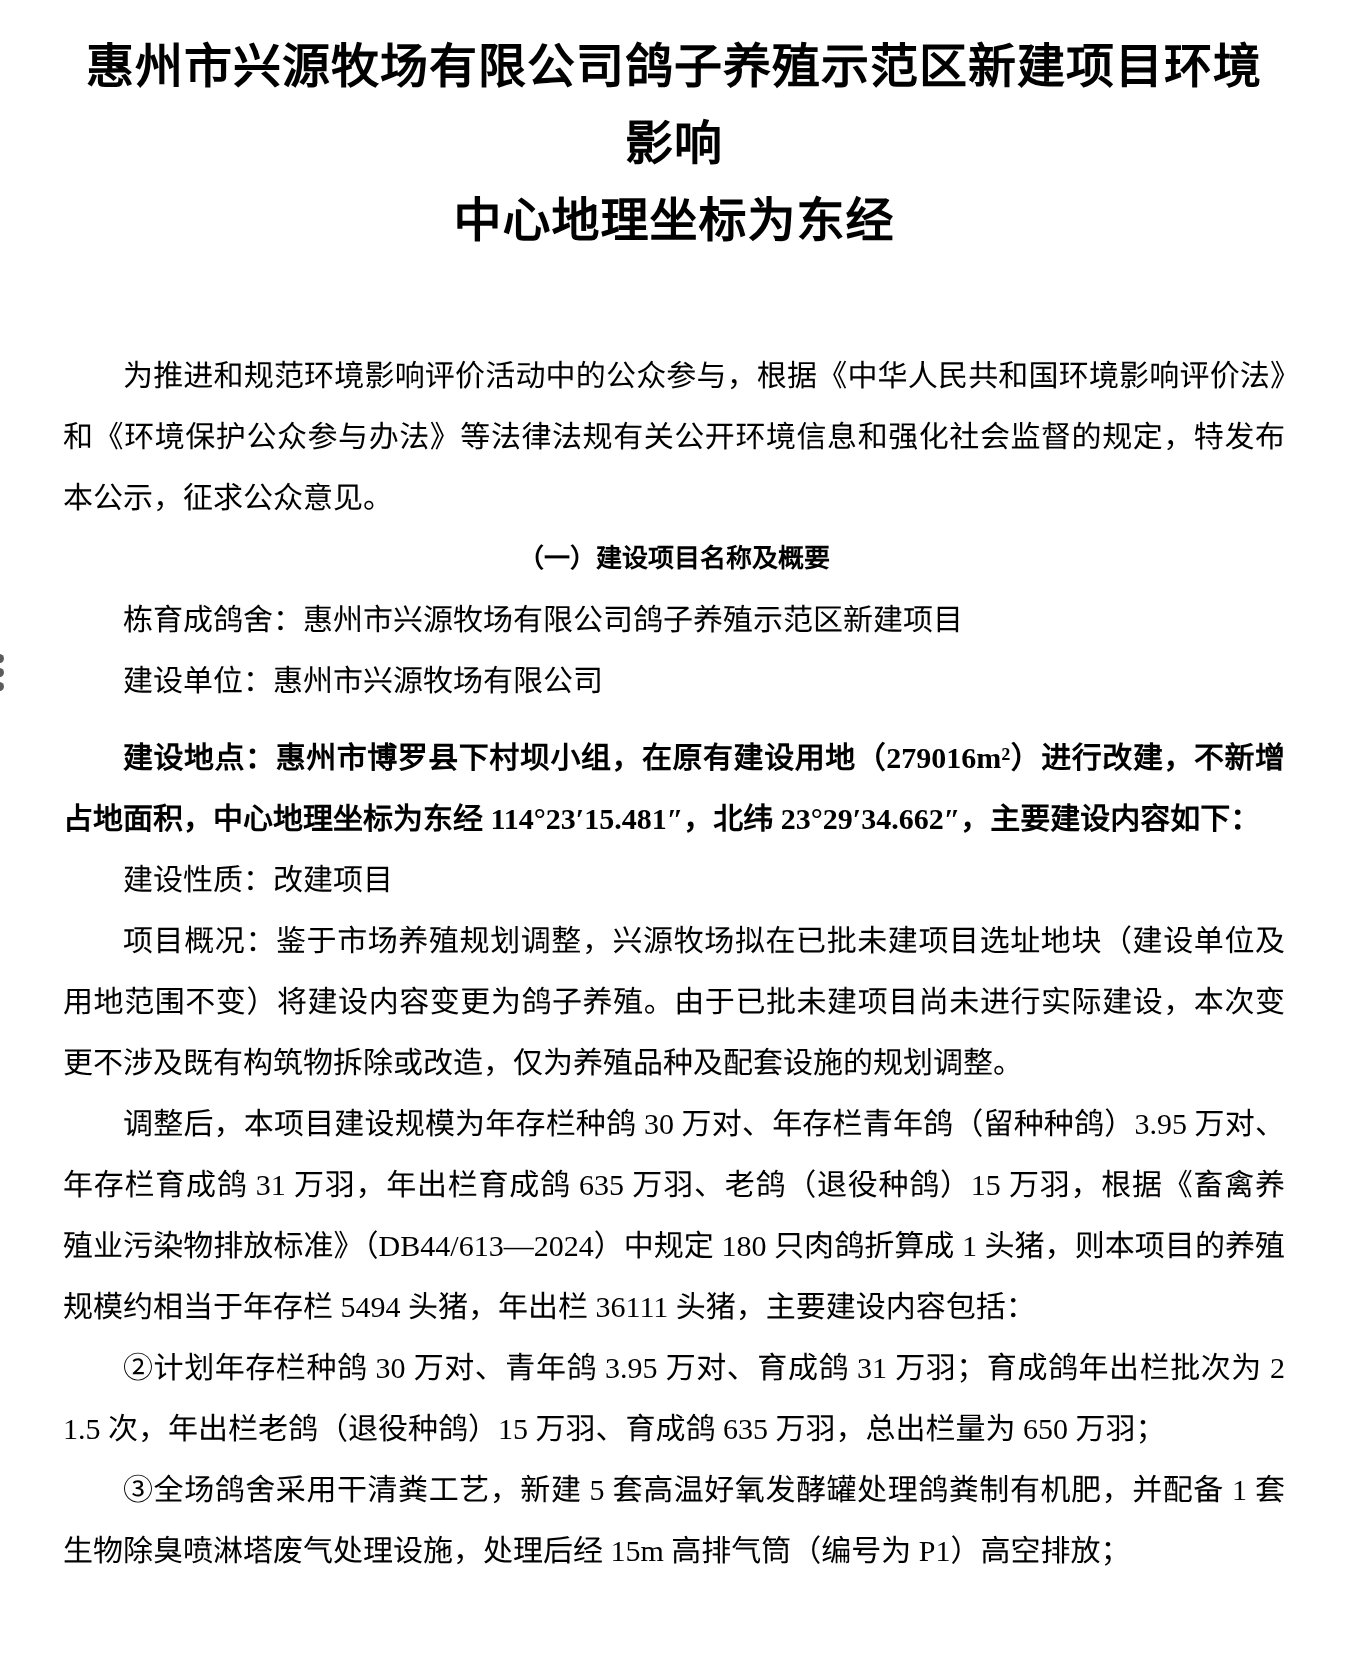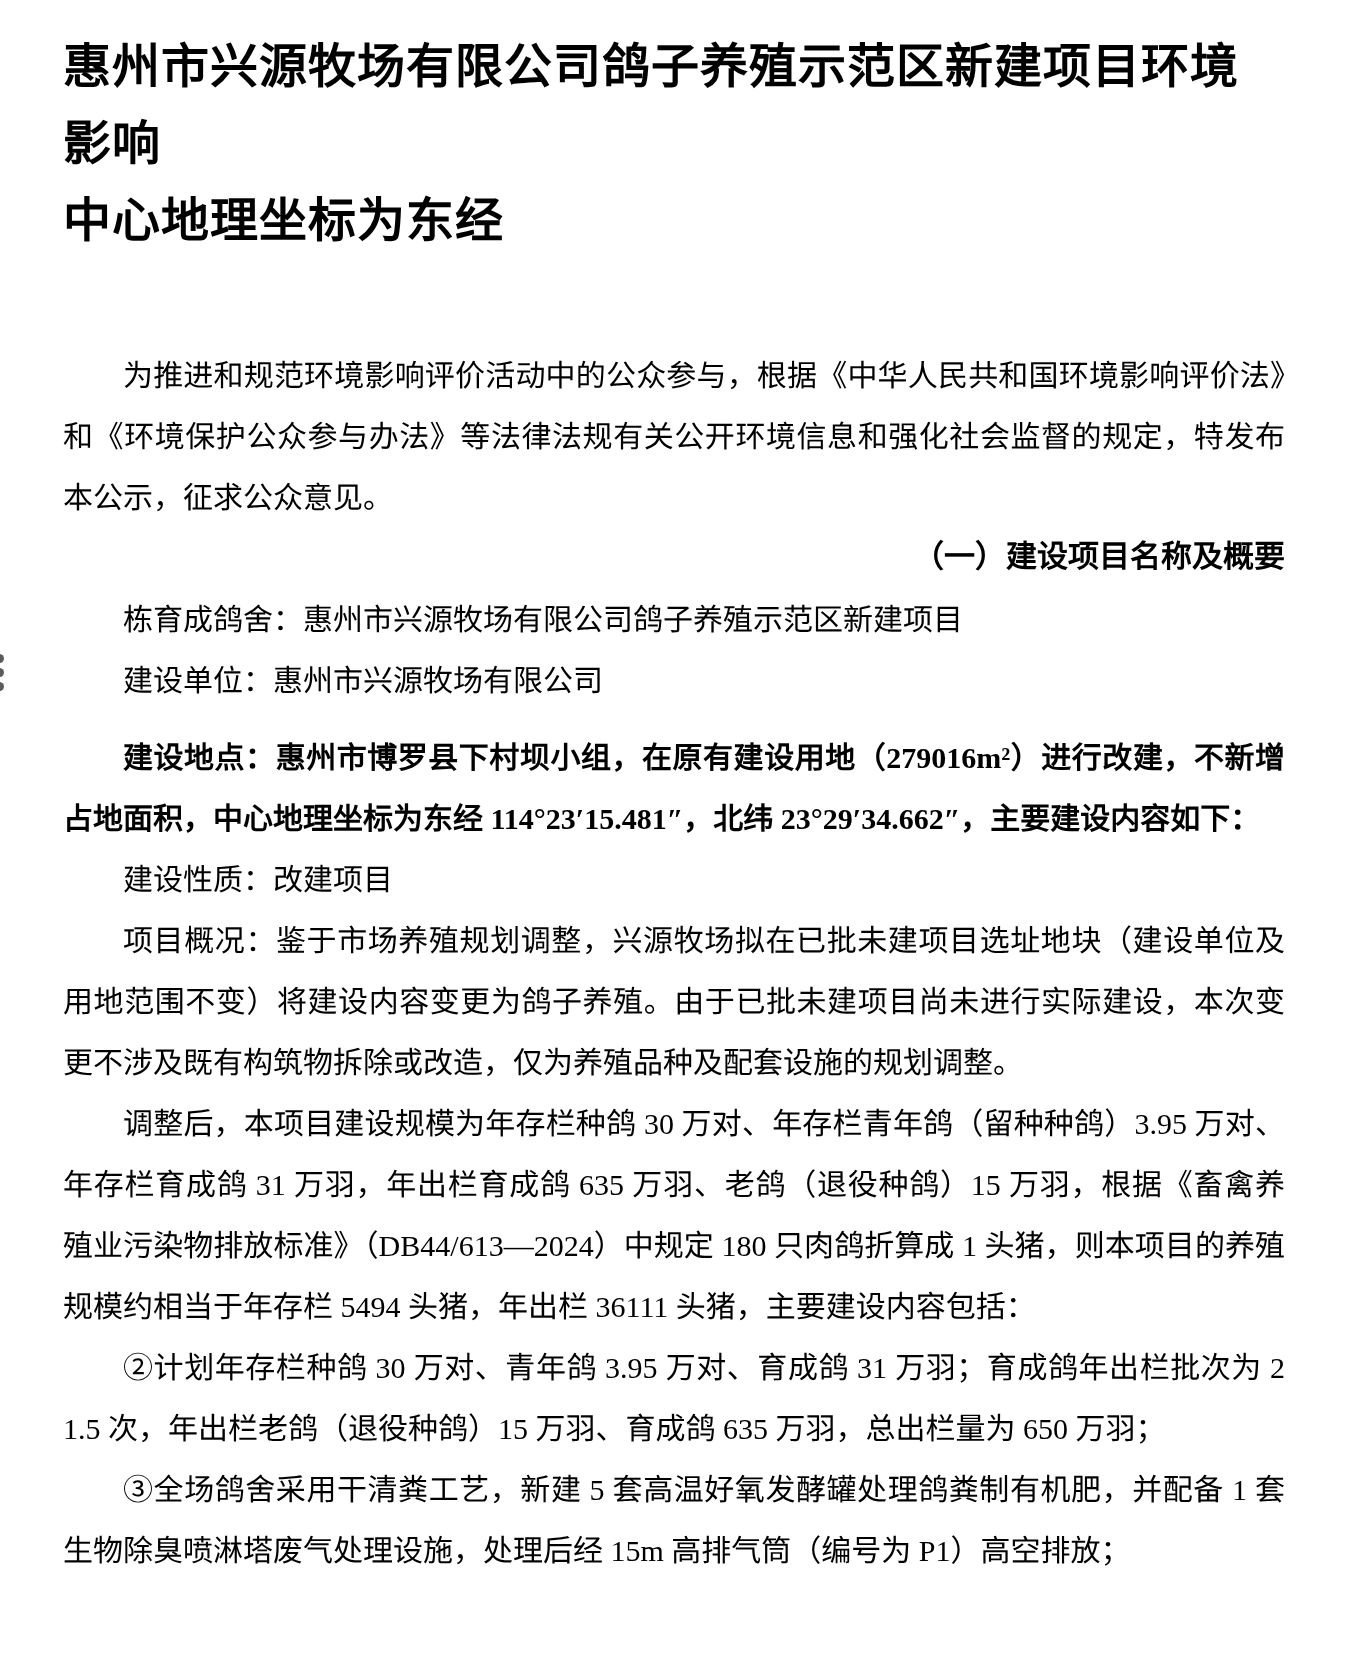--- a/index.html
+++ b/index.html
@@ -18,38 +18,38 @@
   .doc {
     width: 1222px;
     margin-left: 63px;
     padding-top: 28px;
   }
   .title-block {
     font-family: "Liberation Sans", sans-serif;
     font-weight: bold;
     font-size: 48px;
     line-height: 77px;
+    text-align: center;
     letter-spacing: 1px;
     margin-bottom: 86px;
   }
   .para {
     font-size: 30px;
     line-height: 61px;
     text-align: justify;
     text-justify: inter-ideograph;
     margin: 0;
     text-indent: 2em;
     word-break: break-all;
   }
   .para.heading {
     font-weight: bold;
-    font-size: 31px;
+    font-size: 26px;
     text-indent: 0;
-    text-align: right;
-    font-family: Liberation Mono, monospace;
+    text-align: center;
   }
   .para.space-before {
     margin-top: 16px;
     font-weight: bold;
   }
   
   .drag-handle {
     position: absolute;
     left: -5px;
     top: 654px;

